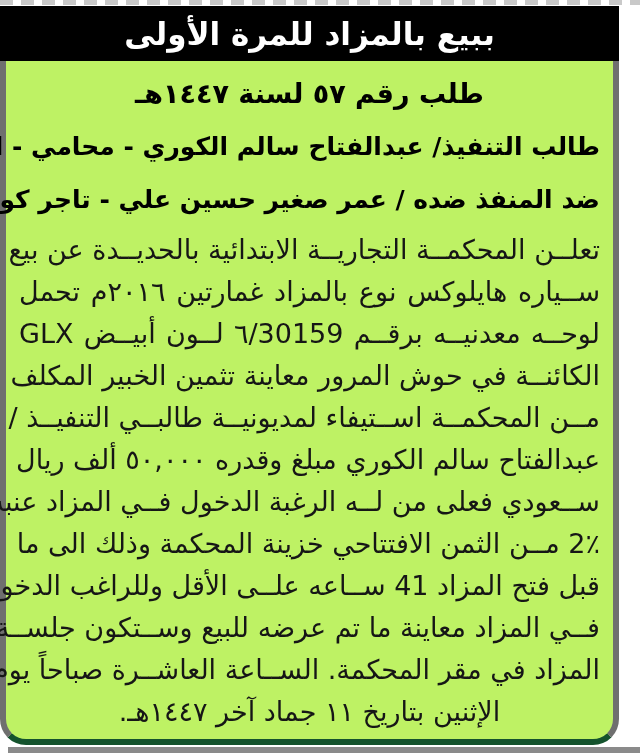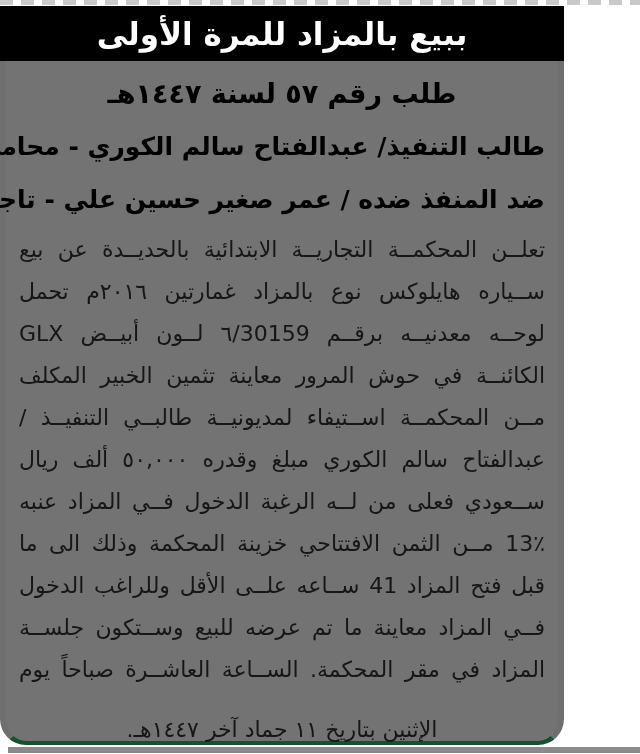--- a/index.html
+++ b/index.html
@@ -8,65 +8,64 @@
     width:640px;height:754px;
     background:#ffffff;
     overflow:hidden;
     font-family:"DejaVu Sans", sans-serif;
   }
   .perforation{
     position:absolute;top:0;left:0;width:640px;height:5px;
     background:repeating-linear-gradient(90deg,#c9c9c9 0 13px,#ffffff 13px 21px);
   }
   .ad{
-    position:absolute;top:6px;left:0;width:564px;
+    position:absolute;top:6px;left:0;width:619px;
   }
   .banner{
     height:55px;
     background:#000000;
     color:#ffffff;
     display:flex;align-items:center;justify-content:center;
     direction:rtl;
     font-weight:bold;
     font-size:31px;
   }
   .box{
     box-sizing:border-box;
     height:684px;
-    background:#737373;
+    background:#bef264;
     border-left:6px solid #6f6f6f;
     border-right:6px solid #6f6f6f;
-    border-bottom:4px solid #14532d;
+    border-bottom:6px solid #14532d;
     border-radius:0 0 26px 26px;
     padding:6px 13px 10px 13px;
   }
   .hline{
     direction:rtl;
     text-align:center;
     font-weight:bold;
     color:#000000;
     font-size:25px;
     line-height:53px;
     white-space:nowrap;
   }
   .hline.h1{font-size:27px;}
   .adtext{margin-top:3px;}
   .bline{
     direction:rtl;
     color:#161616;
-    font-size:22px;
+    font-size:27px;
     line-height:42px;
     text-align:justify;
     text-align-last:justify;
     white-space:nowrap;
   }
   .bline.last{
     text-align:left;
     text-align-last:center;
-    margin-top:18px;
   }
   .bottom-rule{
     position:absolute;
     left:8px;bottom:1px;width:632px;height:6px;
     background:#8a8a8a;
   }
 </style>
 </head>
 <body>
 
@@ -89,21 +88,21 @@
       <div class="hline">ضد المنفذ ضده / عمر صغير حسين علي - تاجر كود عنبه</div>
 
       <div class="adtext">
         <div class="bline">تعلــن المحكمــة التجاريــة الابتدائية بالحديــدة عن بيع</div>
         <div class="bline">ســياره هايلوكس نوع بالمزاد غمارتين ٢٠١٦م تحمل</div>
         <div class="bline">لوحــه معدنيــه برقــم  ٦/30159 لــون أبيــض GLX</div>
         <div class="bline">الكائنــة في حوش المرور معاينة تثمين الخبير المكلف</div>
         <div class="bline">مــن المحكمــة اســتيفاء لمديونيــة طالبــي التنفيــذ /</div>
         <div class="bline">عبدالفتاح سالم الكوري مبلغ وقدره ٥٠,٠٠٠ ألف ريال</div>
         <div class="bline">ســعودي فعلى من لــه الرغبة الدخول فــي المزاد عنبه</div>
-        <div class="bline">13٪ مــن الثمن الافتتاحي خزينة المحكمة وذلك الى ما</div>
+        <div class="bline">2٪ مــن الثمن الافتتاحي خزينة المحكمة وذلك الى ما</div>
         <div class="bline">قبل فتح المزاد 41 ســاعه علــى الأقل وللراغب الدخول</div>
         <div class="bline">فــي المزاد معاينة ما تم عرضه للبيع وســتكون جلســة</div>
         <div class="bline">المزاد في مقر المحكمة. الســاعة العاشــرة صباحاً يوم</div>
         <div class="bline last">الإثنين بتاريخ ١١ جماد آخر ١٤٤٧هـ.</div>
       </div>
 
     </div>
   </div>
 
   <div class="bottom-rule"></div>

